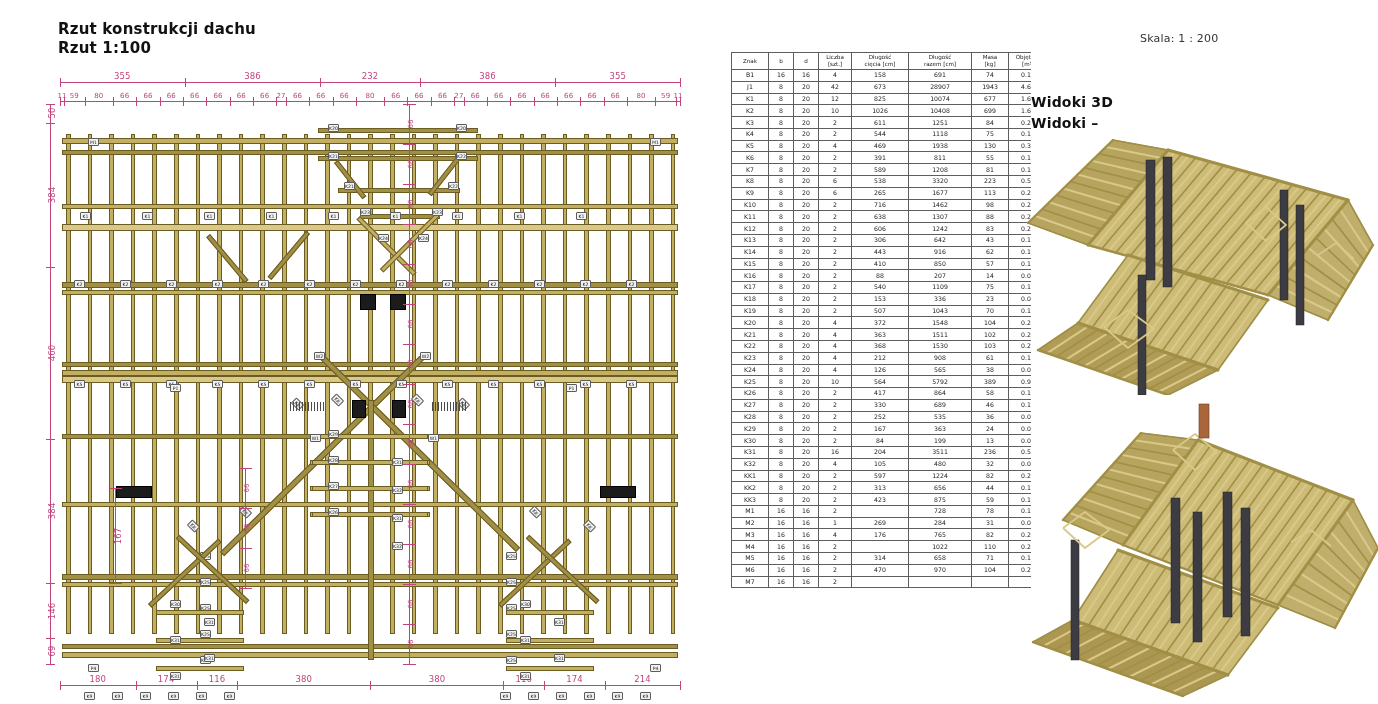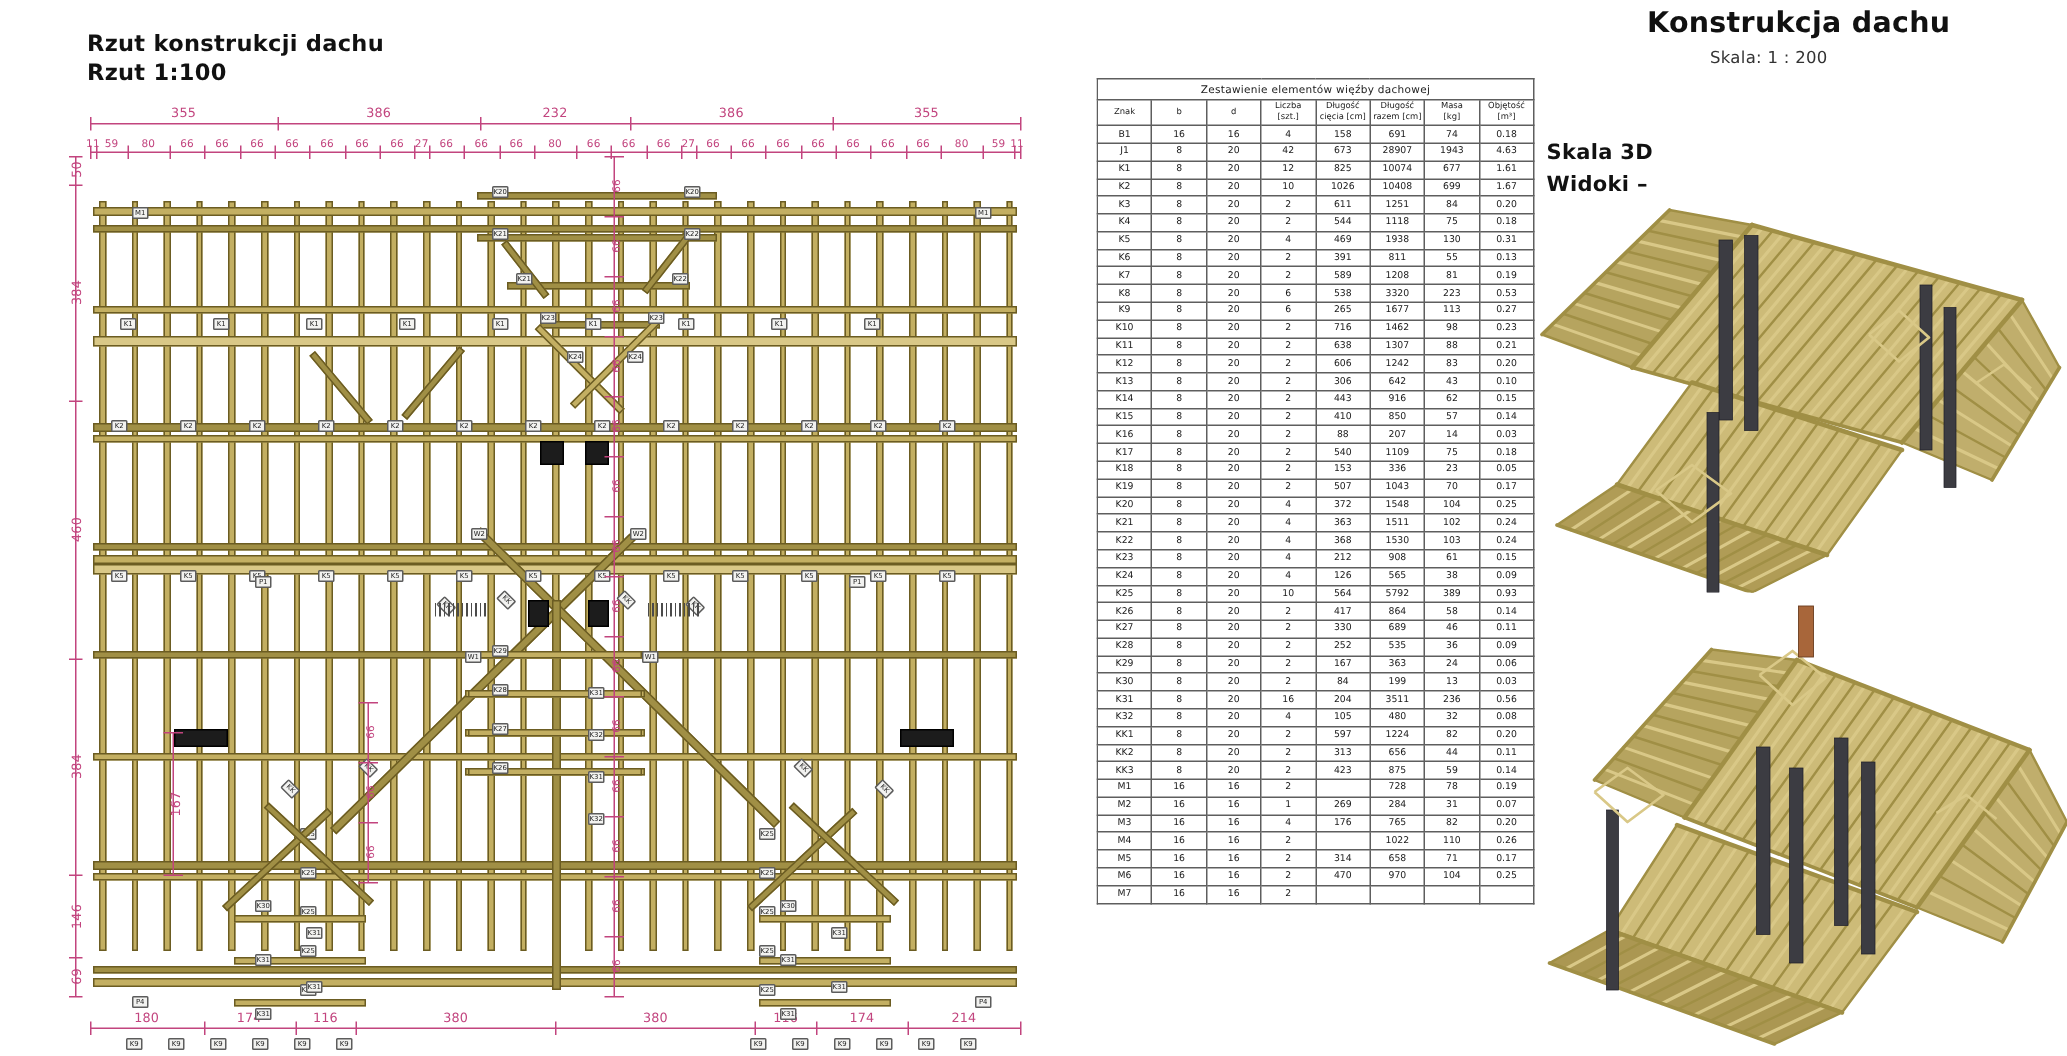--- a/index.html
+++ b/index.html
@@ -420,23 +420,20 @@
         <div class="dimline dim-v" style="left: 7px; top: 0px; height: 95px;"></div>
         <div class="tick tick-h" style="left: 1px; top: 0px; width: 13px;"></div>
         <div class="tick tick-h" style="left: 1px; top: 95px; width: 13px;"></div>
         <div class="dimtxt vert" style="left: 5px; top: 47.5px; transform: rotate(-90deg) translateX(-50%);">167</div>
       </div>
   </div>
 
   <div id="table-clip">
     <table class="bom">
       <thead>
-        <tr>
-          <th class="cap" colspan="8">Zestawienie elementów więźby dachowej</th>
-        </tr>
         <tr id="hdr-row">
             <th class="hd col-znak">Znak</th>
             <th class="hd col-b">b</th>
             <th class="hd col-d">d</th>
             <th class="hd col-n">Liczba<br>[szt.]</th>
             <th class="hd col-lc">Długość<br>cięcia [cm]</th>
             <th class="hd col-lt">Długość<br>razem [cm]</th>
             <th class="hd col-m">Masa<br>[kg]</th>
             <th class="hd col-v">Objętość<br>[m³]</th>
           </tr>
@@ -880,24 +877,23 @@
             <td class="col-lc"></td>
             <td class="col-lt"></td>
             <td class="col-m"></td>
             <td class="col-v"></td>
           </tr>
         </tbody>
     </table>
   </div>
 
   <div id="right-panel" class="abs">
-    <div id="r-title" class="abs ttl">Konstrukcja dachu</div>
     <div id="r-scale" class="abs ttl">Skala:  1 : 200</div>
     <div id="v3d-title" class="abs ttl">
-      <div>Skala 3D</div>
+      <div>Widoki 3D</div>
       <div>Widoki –</div>
     </div>
 
     <div class="svgwrap" style="left:-10px;top:105px;width:360px;height:290px;">
       <svg width="360" height="290" viewBox="0 0 360 290">
           <polygon points="150,45 330,95 250,190 70,140" fill="#cdbb78" stroke="#6b5c22" stroke-width="0.5"></polygon>
           <line x1="150" y1="45" x2="70" y2="140" stroke="#a08f45" stroke-width="1.6" stroke-linecap="round"></line>
           <line x1="156.92307692307693" y1="46.92307692307692" x2="76.92307692307692" y2="141.92307692307693" stroke="#d9c887" stroke-width="2.1" stroke-linecap="round"></line>
           <line x1="163.84615384615384" y1="48.84615384615385" x2="83.84615384615384" y2="143.84615384615384" stroke="#a08f45" stroke-width="1.6" stroke-linecap="round"></line>
           <line x1="170.76923076923077" y1="50.76923076923077" x2="90.76923076923077" y2="145.76923076923077" stroke="#d9c887" stroke-width="2.1" stroke-linecap="round"></line>

